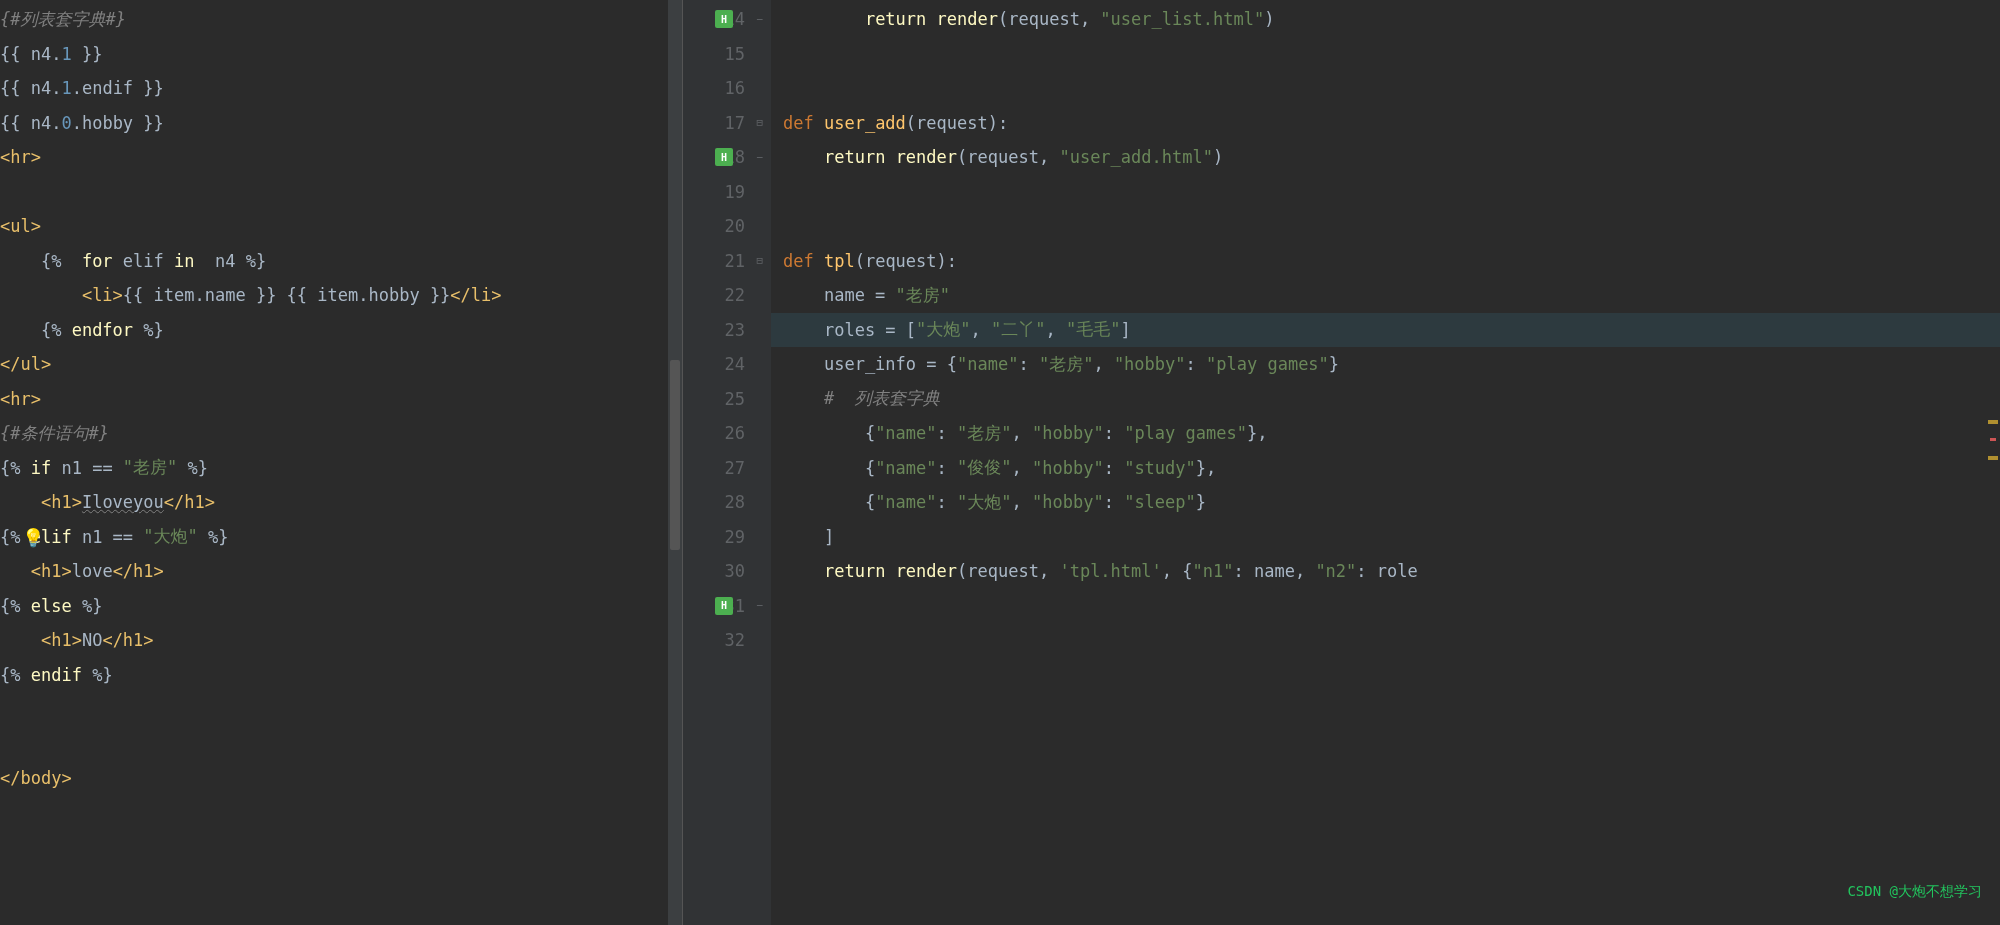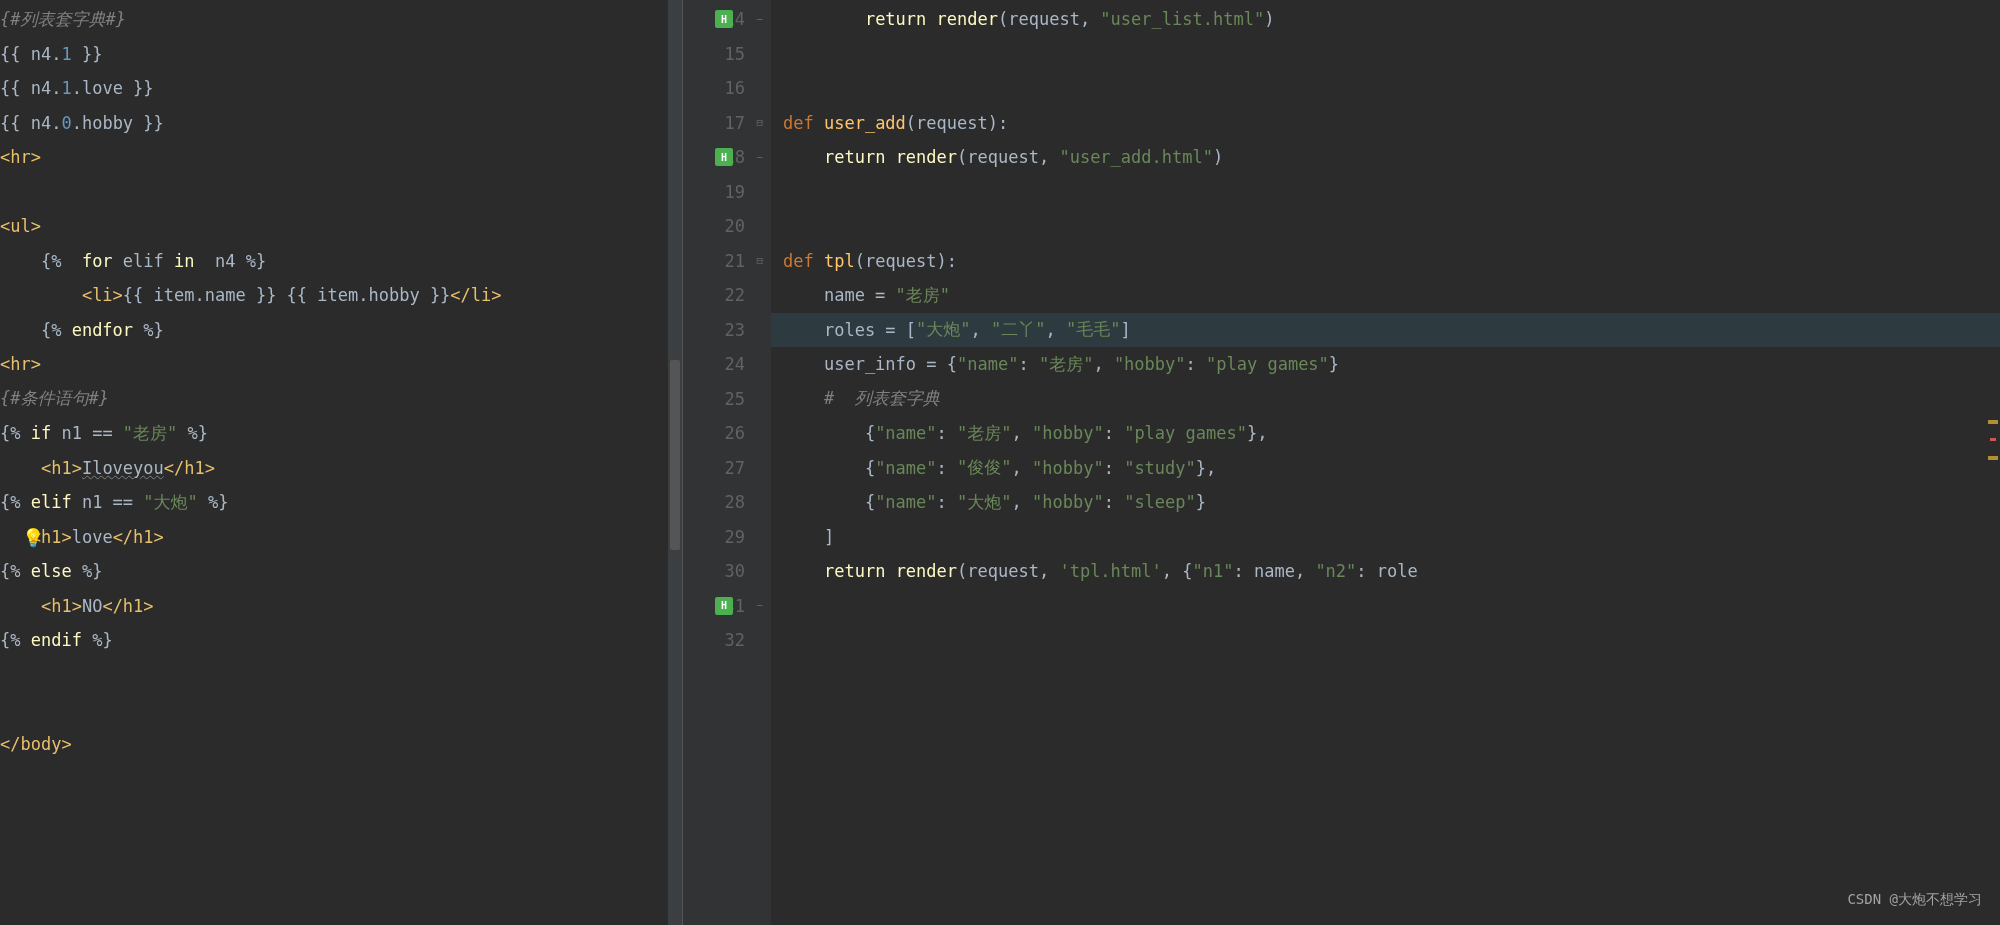--- a/index.html
+++ b/index.html
@@ -134,48 +134,49 @@
     .mark-err {
       position: absolute;
       right: 4px;
       width: 6px;
       height: 3px;
       background: #cc5555;
     }
     .watermark {
       position: absolute;
       right: 18px;
-      bottom: 16px;
-      color: #a3a3a3;
+      bottom: 24px;
+      color: #22c55e;
       font-size: 14px;
     }
     .underline-wave {
       text-decoration: underline wavy #808080;
       text-decoration-thickness: 1px;
     }
     .underline-wave-warn {
       text-decoration: underline wavy #b09030;
       text-decoration-thickness: 1px;
     }
   </style>
 </head>
 <body>
 
 <div class="pane left-pane">
   <div class="left-code code-area">
     <div class="code-line"><span class="c-comment">{#列表套字典#}</span></div>
     <div class="code-line"><span class="c-text">{{ n4</span><span class="c-text">.</span><span class="c-number">1</span><span class="c-text"> }}</span></div>
-    <div class="code-line"><span class="c-text">{{ n4</span><span class="c-text">.</span><span class="c-number">1</span><span class="c-text">.love }}</span></div>
+    <div class="code-line"><span class="c-text">{{ n4</span><span class="c-text">.</span><span class="c-number">1</span><span class="c-text">.endif }}</span></div>
     <div class="code-line"><span class="c-text">{{ n4</span><span class="c-text">.</span><span class="c-number">0</span><span class="c-text">.hobby }}</span></div>
     <div class="code-line"><span class="c-tag">&lt;hr&gt;</span></div>
     <div class="code-line"></div>
     <div class="code-line"><span class="c-tag">&lt;ul&gt;</span></div>
     <div class="code-line"><span class="c-text">    {%  </span><span class="c-keyword">for</span><span class="c-text"> elif </span><span class="c-keyword">in</span><span class="c-text">  n4 %}</span></div>
     <div class="code-line"><span class="c-text">        </span><span class="c-tag">&lt;li&gt;</span><span class="c-text">{{ item.name }} {{ item.hobby }}</span><span class="c-tag">&lt;/li&gt;</span></div>
     <div class="code-line"><span class="c-text">    {% </span><span class="c-keyword">endfor</span><span class="c-text"> %}</span></div>
+    <div class="code-line"><span class="c-tag">&lt;/ul&gt;</span></div>
     <div class="code-line"><span class="c-tag">&lt;hr&gt;</span></div>
     <div class="code-line"><span class="c-comment">{#条件语句#}</span></div>
     <div class="code-line"><span class="c-text">{% </span><span class="c-keyword">if</span><span class="c-text"> n1 == </span><span class="c-string">"老房"</span><span class="c-text"> %}</span></div>
     <div class="code-line"><span class="c-text">    </span><span class="c-tag">&lt;h1&gt;</span><span class="c-text underline-wave">Iloveyou</span><span class="c-tag">&lt;/h1&gt;</span></div>
     <div class="code-line"><span class="c-text">{% </span><span class="c-keyword">elif</span><span class="c-text"> n1 == </span><span class="c-string">"大炮"</span><span class="c-text"> %}</span></div>
     <div class="code-line"><span class="c-text">   </span><span class="c-tag">&lt;h1&gt;</span><span class="c-text">love</span><span class="c-tag">&lt;/h1&gt;</span></div>
     <div class="code-line"><span class="c-text">{% </span><span class="c-keyword">else</span><span class="c-text"> %}</span></div>
     <div class="code-line"><span class="c-text">    </span><span class="c-tag">&lt;h1&gt;</span><span class="c-text">NO</span><span class="c-tag">&lt;/h1&gt;</span></div>
     <div class="code-line"><span class="c-text">{% </span><span class="c-keyword">endif</span><span class="c-text"> %}</span></div>
     <div class="code-line"></div>

